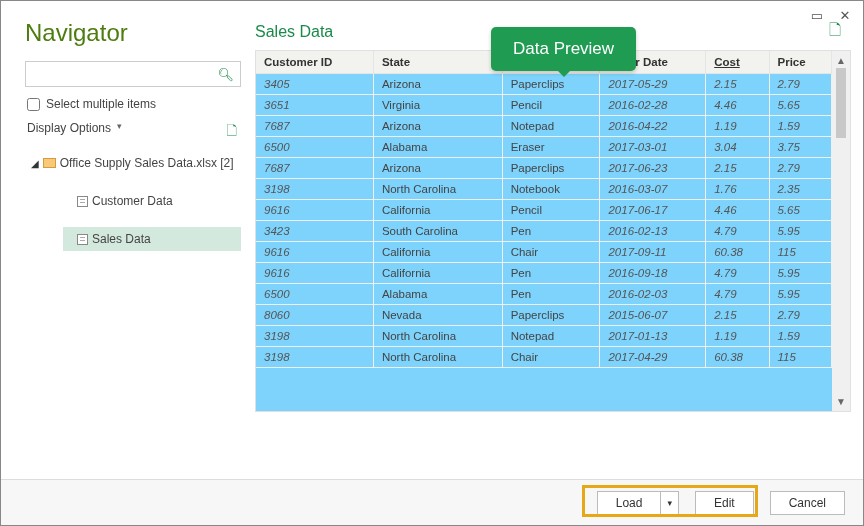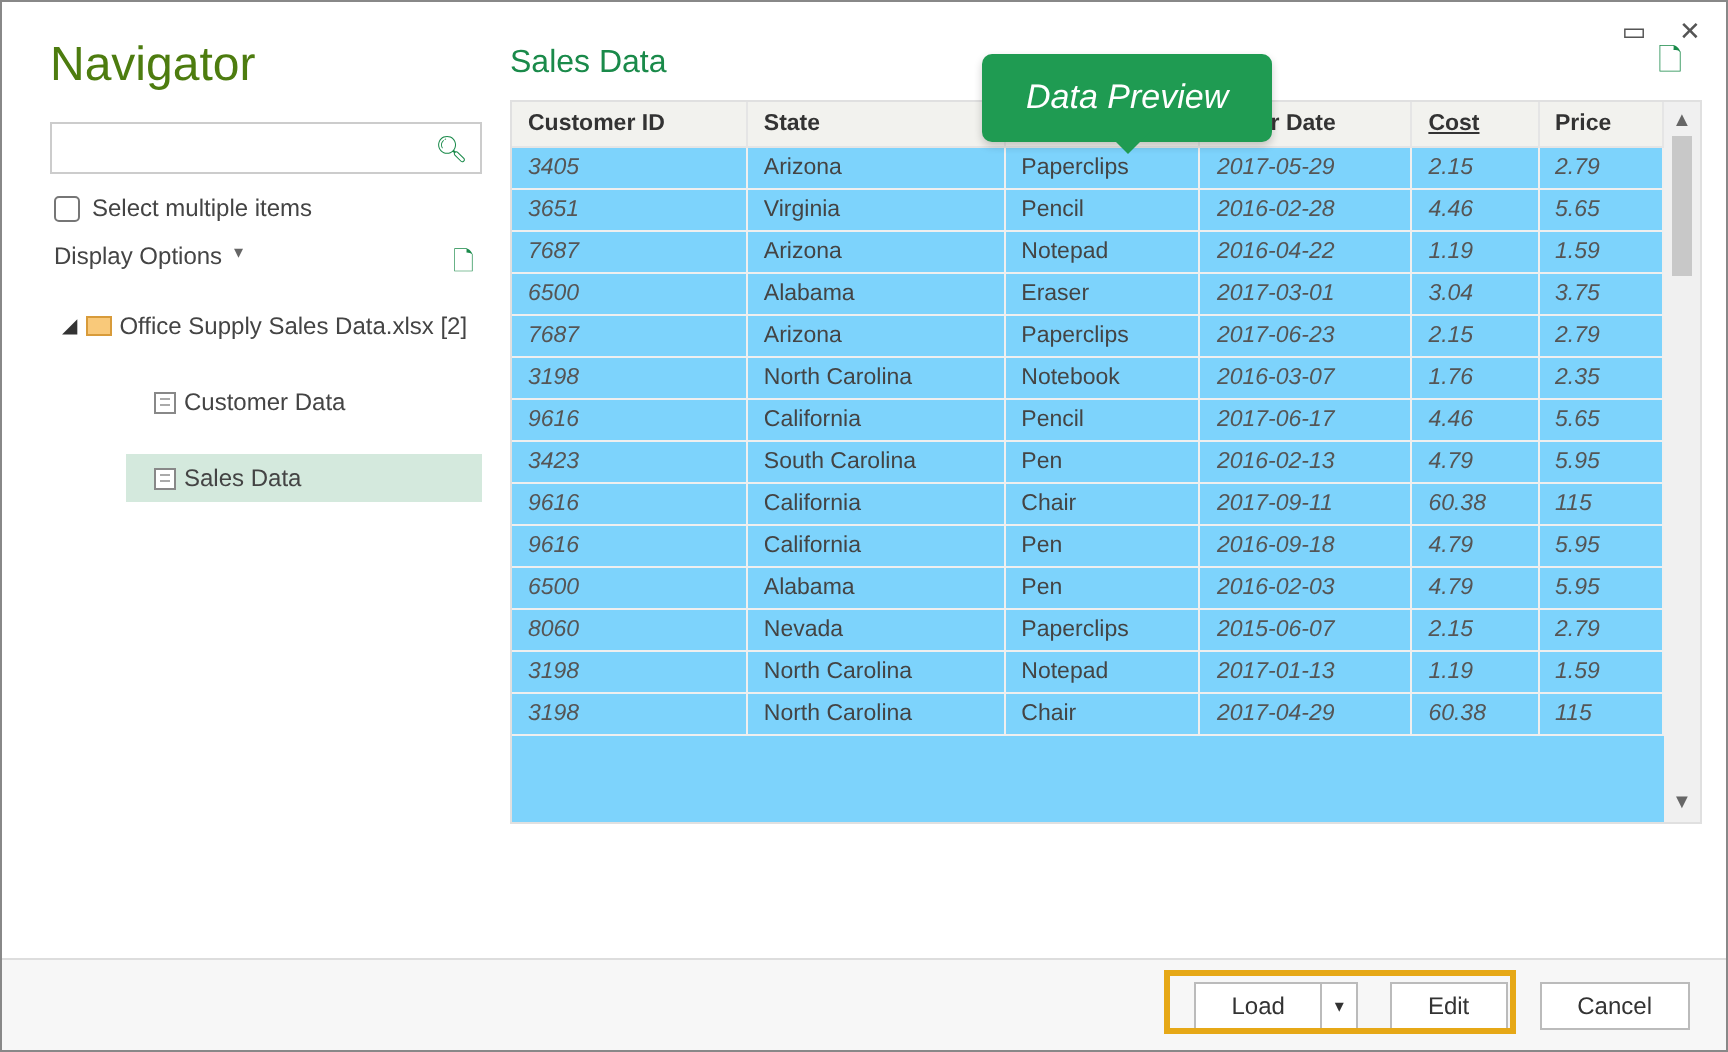--- a/index.html
+++ b/index.html
@@ -33,21 +33,21 @@
 .table-wrap { border: 1px solid #e0e0e0; background: #7dd3fc; position: relative; height: 362px; display: flex; }
 .table-scroll { flex: 1; overflow: hidden; }
 table { border-collapse: collapse; width: 100%; font-size: 11.5px; }
 th { background: #f2f2ee; text-align: left; font-weight: 600; padding: 4px 8px; border-right: 1px solid #e5e5e5; border-bottom: 1px solid #e5e5e5; height: 22px; color: #333; }
 td { padding: 3px 8px; border-right: 1px solid #efefef; border-bottom: 1px solid #efefef; height: 21px; font-style: italic; color: #555; }
 td.txt { font-style: normal; color: #444; }
 .num { text-align: left; }
 .vscroll { width: 18px; background: #f0f0f0; display: flex; flex-direction: column; align-items: center; justify-content: space-between; padding: 4px 0; }
 .vscroll .arrow { font-size: 10px; color: #666; cursor: pointer; }
 .vscroll .thumb { width: 10px; height: 70px; background: #c8c8c8; margin-top: 2px; border-radius: 0; }
-.callout { position: absolute; left: 490px; top: 26px; background: #1f9b52; color: #fff; padding: 12px 22px; font-size: 17px; border-radius: 5px; z-index: 10; box-shadow: 0 2px 4px rgba(0,0,0,0.2); font-style: italic; }
+.callout { position: absolute; left: 490px; top: 26px; background: #1f9b52; color: #fff; padding: 12px 22px; font-size: 17px; border-radius: 5px; z-index: 10; box-shadow: 0 2px 4px rgba(0,0,0,0.2); }
 .callout::after { content: ""; position: absolute; left: 50%; bottom: -18px; transform: translateX(-50%); border: 12px solid transparent; border-top-color: #1f9b52; }
 .footer { position: absolute; bottom: 0; left: 0; right: 0; height: 46px; border-top: 1px solid #ddd; background: #f7f7f7; display: flex; align-items: center; justify-content: flex-end; padding-right: 18px; gap: 16px; }
 .btn { height: 24px; background: #fff; border: 1px solid #bbb; padding: 0 18px; font-size: 12px; color: #333; cursor: pointer; display: flex; align-items: center; }
 .btn-split { display: flex; }
 .btn-split .main-b { border-right: none; }
 .btn-split .drop { padding: 0 6px; font-size: 9px; }
 .highlight-box { position: absolute; border: 3px solid #e6a817; pointer-events: none; }
 .hb1 { bottom: 8px; right: 105px; width: 176px; height: 32px; }
 </style>
 </head>

